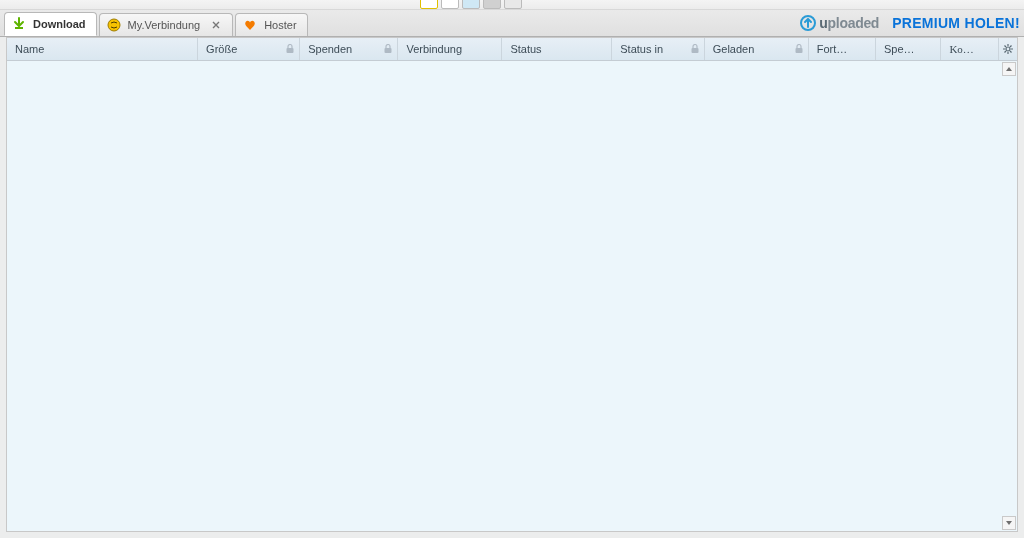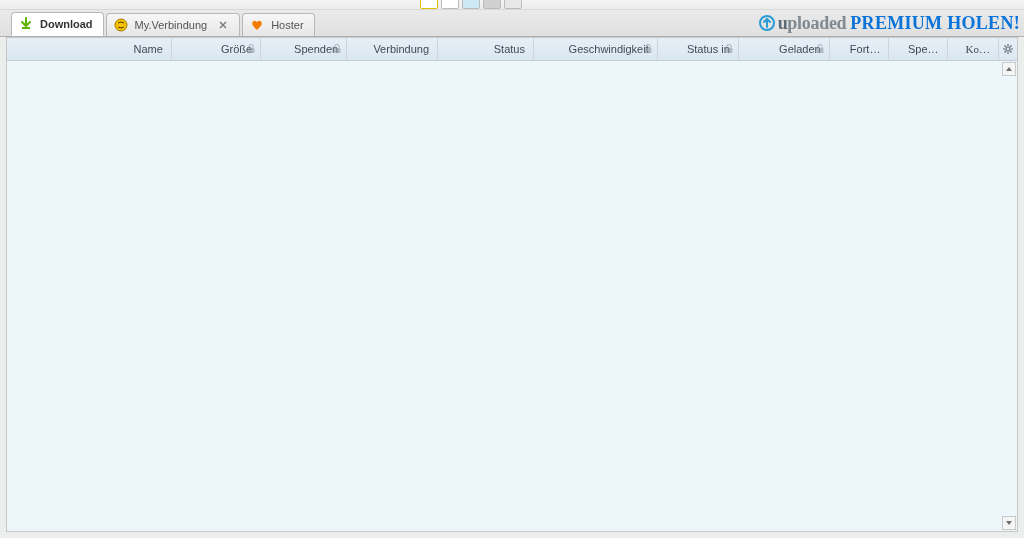--- a/index.html
+++ b/index.html
@@ -31,21 +31,21 @@
   .tb-btn.b{background:#fff;}
   .tb-btn.c{background:#cfe8f5;}
   .tb-btn.d{background:#d0d0d0;}
   .tb-btn.e{background:#e8e8e8;}
 
   .tabbar {
     height: 26px;
     background: linear-gradient(#eaeaea,#e0e0e0);
     display: flex;
     align-items: flex-end;
-    padding-left: 11px;
+    padding-left: 4px;
     position: relative;
     border-bottom: 1px solid #b0b0b0;
   }
   .tab {
     display: flex;
     align-items: center;
     height: 22px;
     padding: 0 10px 0 6px;
     margin-right: 2px;
     border: 1px solid #b8b8b8;
@@ -69,26 +69,26 @@
   .tab .close { width:12px;height:12px;display:inline-flex;align-items:center;justify-content:center;color:#777;margin-left:4px;}
   .tab .close svg{width:8px;height:8px;}
 
   .promo {
     position:absolute;
     right:4px;
     top:2px;
     height:22px;
     display:flex;
     align-items:center;
-    font-size:18px;
-    font-family: Liberation Serif, serif;
+    font-size:14px;
+    font-family: Liberation Sans, sans-serif;
   }
   .promo .brand { color:#7f8a92; font-weight:bold; letter-spacing:-0.3px;}
   .promo .brand .u { color:#5a6a74;}
-  .promo .cta { color:#0a73d9; font-weight:bold; margin-left:4px; letter-spacing:0.3px;}
+  .promo .cta { color:#0a73d9; font-weight:bold; margin-left:13px; letter-spacing:0.3px;}
   .promo .logo { width:18px;height:18px;margin-right:2px;}
 
   .content-wrap {
     position:absolute; left:6px; right:6px; top:37px; bottom:6px;
     background:#fff;
     border:1px solid #c8c8c8;
   }
 
   .header-row {
     height:22px;
@@ -99,21 +99,20 @@
     position:relative;
   }
   .hcell {
     display:flex;
     align-items:center;
     padding:4px 8px;
     border-right:1px solid #cbd5dd;
     position:relative;
     overflow:hidden;
     white-space:nowrap;
-    justify-content:flex-end;
   }
   .hcell.last{border-right:none;font-family:Liberation Serif, serif;}
   .lock {
     position:absolute; right:4px; top:50%; transform:translateY(-50%);
     width:10px;height:10px;opacity:0.55;
   }
   .gearcell{
     width:18px;flex:none;display:flex;align-items:center;justify-content:center;border-left:1px solid #cbd5dd;
   }
 
@@ -223,29 +222,20 @@
             <rect x="1.5" y="4" width="7" height="5" rx="1" fill="#8893a0"></rect>
             <path d="M3 4 V2.5 a2 2 0 0 1 4 0 V4" fill="none" stroke="#8893a0" stroke-width="1.2"></path>
           </svg>
       </span>
     </div>
     <div class="hcell" style="width:90px">
       <span>Verbindung</span>
     </div>
     <div class="hcell" style="width:96px">
       <span>Status</span>
-    </div>
-    <div class="hcell" style="width:130px">
-      <span>Geschwindigkeit</span>
-      <span class="lock">
-        <svg viewBox="0 0 10 10">
-            <rect x="1.5" y="4" width="7" height="5" rx="1" fill="#8893a0"></rect>
-            <path d="M3 4 V2.5 a2 2 0 0 1 4 0 V4" fill="none" stroke="#8893a0" stroke-width="1.2"></path>
-          </svg>
-      </span>
     </div>
     <div class="hcell" style="width:78px">
       <span>Status in</span>
       <span class="lock">
         <svg viewBox="0 0 10 10">
             <rect x="1.5" y="4" width="7" height="5" rx="1" fill="#8893a0"></rect>
             <path d="M3 4 V2.5 a2 2 0 0 1 4 0 V4" fill="none" stroke="#8893a0" stroke-width="1.2"></path>
           </svg>
       </span>
     </div>

